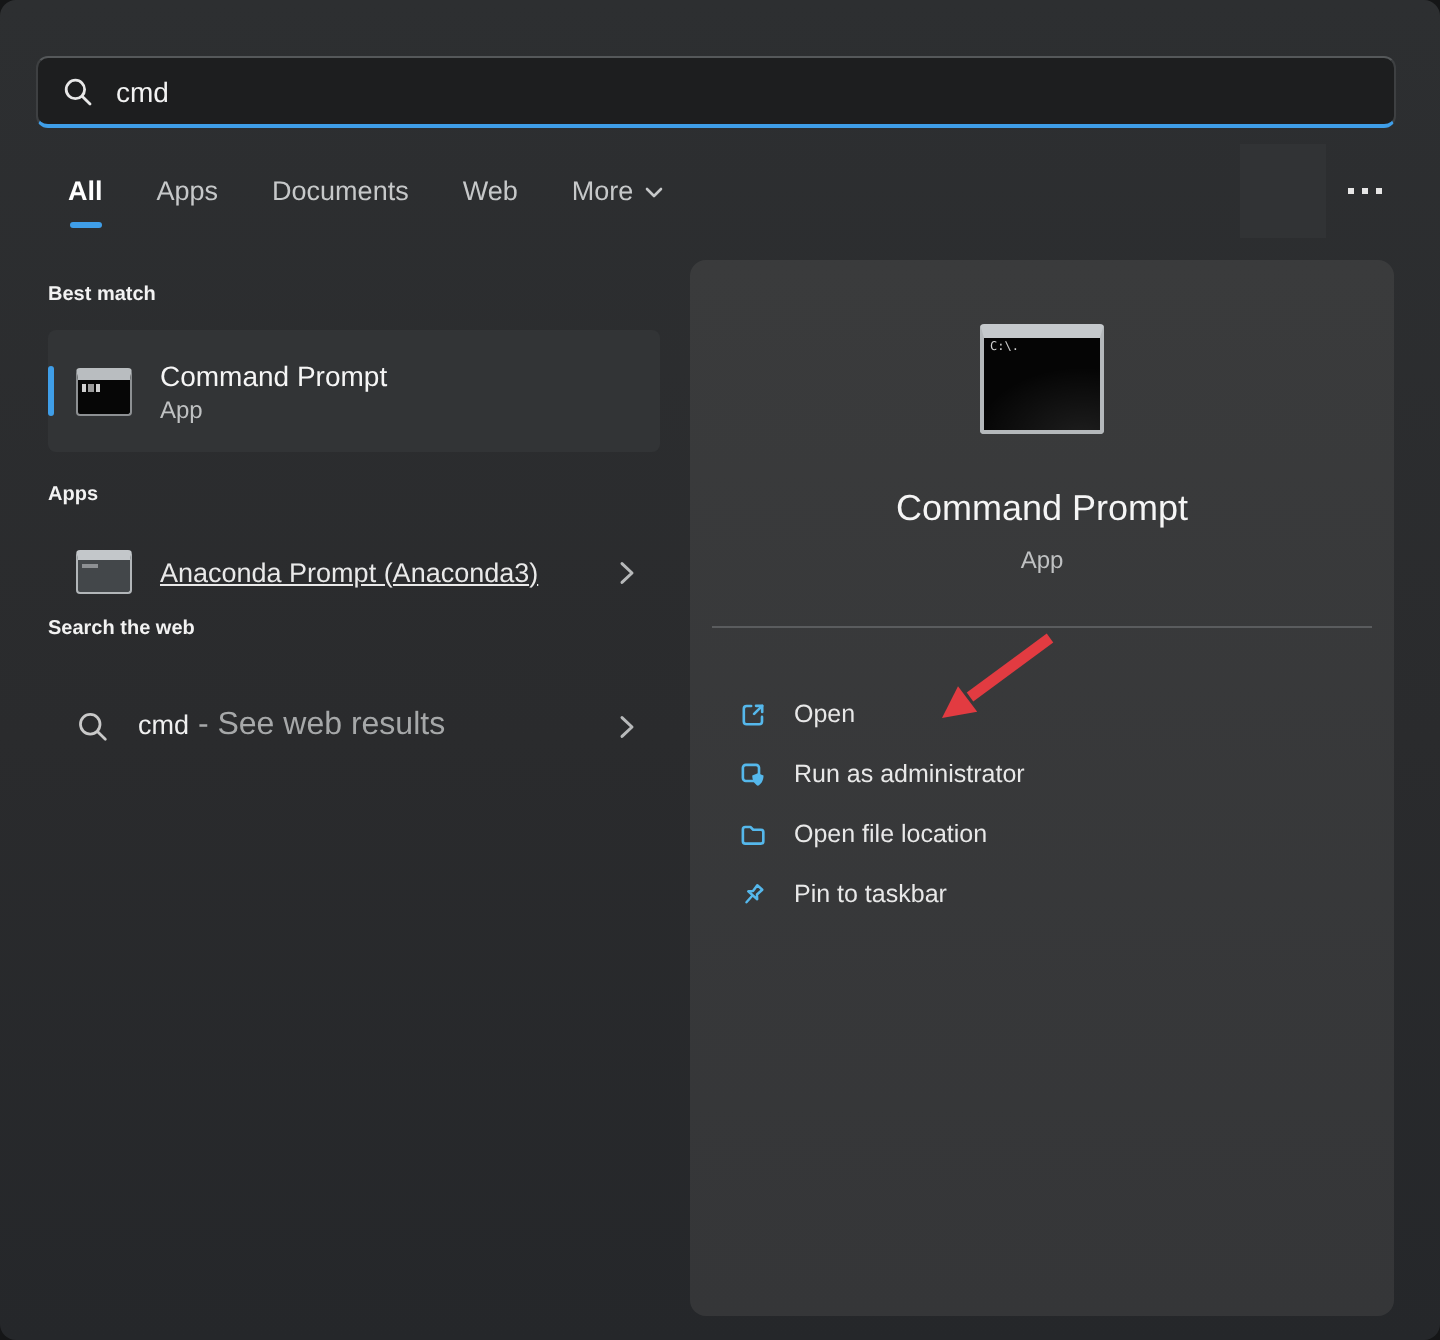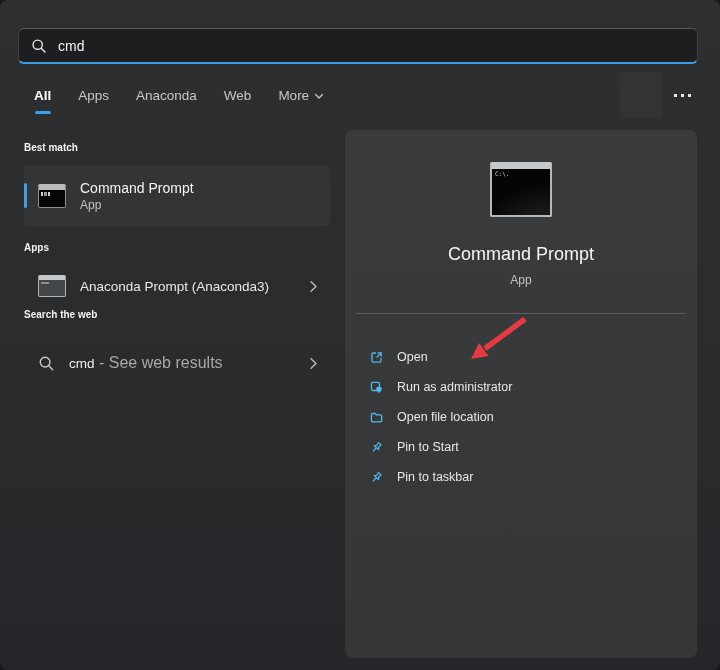--- a/index.html
+++ b/index.html
@@ -54,21 +54,21 @@
     background:linear-gradient(90deg,#cfcfcf 0 2px,transparent 2px 3px,#9a9a9a 3px 6px,transparent 6px 7px,#cfcfcf 7px 9px); }
   .ana-icon { width:28px; height:22px; background:#43474a;
     border:1px solid #b2b6b9; border-top:5px solid #c3c7ca; border-radius:2px;
     position:relative; flex:0 0 auto; }
   .ana-icon::after { content:""; position:absolute; left:2px; top:2px; width:8px; height:2px; background:#8d9093; }
 
   .list-item { position:absolute; left:24px; width:306px; height:40px;
     display:flex; align-items:center; padding:0 12px 0 14px; gap:14px; border-radius:4px; }
   .anaconda-item { top:266px; }
   .web-item { top:343px; }
-  .list-label { color:#e9e9e9; font-size:13.5px; white-space:nowrap; }
+  .list-label { color:#e9e9e9; font-size:13.5px; white-space:nowrap;text-decoration:underline; }
   .web-q { color:#f0f0f0; font-size:13.5px; }
   .web-sfx { color:#a6a8a9; font-size:16px; }
   .chev { margin-left:auto; flex:0 0 auto; }
 
   
   .card { position:absolute; left:345px; top:130px; width:352px; height:528px;
     border-radius:8px; background:linear-gradient(180deg,#3a3b3c,#353638);
     display:flex; flex-direction:column; align-items:center; }
   .cmd-icon-lg { margin-top:32px; width:62px; height:55px; background:#050505;
     border:2px solid #b4b8bb; border-top:7px solid #c5c9cc; border-radius:2px;
@@ -104,21 +104,21 @@
 
   <div class="tabs">
     <div class="tab active">
       <span>All</span>
       <span class="pill"></span>
     </div>
     <div class="tab">
       <span>Apps</span>
     </div>
     <div class="tab">
-      <span>Anaconda</span>
+      <span>Documents</span>
     </div>
     <div class="tab">
       <span>Web</span>
     </div>
     <div class="tab">
       <span>More</span>
       <svg width="10" height="8" viewBox="0 0 10 8">
         <polyline points="1.5,2.5 5,6 8.5,2.5" fill="none" stroke="#c6c8c9" stroke-width="1.3" stroke-linecap="round" stroke-linejoin="round"></polyline>
       </svg>
     </div>
@@ -195,37 +195,28 @@
         <span class="action-label">Run as administrator</span>
       </div>
 
       <div class="action-row">
         <svg width="15" height="15" viewBox="0 0 16 16">
           <path d="M2.6 5 C2.6 4.2 3.1 3.7 3.9 3.7 H6.6 L8.1 5.2 H12.2 C13 5.2 13.5 5.7 13.5 6.5 V11.3 C13.5 12.1 13 12.6 12.2 12.6 H3.9 C3.1 12.6 2.6 12.1 2.6 11.3 Z" fill="none" stroke="#55b8ec" stroke-width="1.4" stroke-linejoin="round"></path>
         </svg>
         <span class="action-label">Open file location</span>
       </div>
 
+
       <div class="action-row">
         <svg width="15" height="15" viewBox="0 0 16 16">
           <g transform="rotate(42 8 8)">
             <path d="M6.2 2.6 H9.8 L9.4 6.4 L11.2 8.2 H4.8 L6.6 6.4 Z" fill="none" stroke="#55b8ec" stroke-width="1.3" stroke-linejoin="round"></path>
             <line x1="8" y1="8.4" x2="8" y2="13.2" stroke="#55b8ec" stroke-width="1.3" stroke-linecap="round"></line>
           </g>
         </svg>
-        <span class="action-label">Pin to Start</span>
-      </div>
-
-      <div class="action-row">
-        <svg width="15" height="15" viewBox="0 0 16 16">
-          <g transform="rotate(42 8 8)">
-            <path d="M6.2 2.6 H9.8 L9.4 6.4 L11.2 8.2 H4.8 L6.6 6.4 Z" fill="none" stroke="#55b8ec" stroke-width="1.3" stroke-linejoin="round"></path>
-            <line x1="8" y1="8.4" x2="8" y2="13.2" stroke="#55b8ec" stroke-width="1.3" stroke-linecap="round"></line>
-          </g>
-        </svg>
         <span class="action-label">Pin to taskbar</span>
       </div>
 
     </div>
   </div>
 
   <svg class="arrow-annot" width="90" height="70" viewBox="0 0 90 70">
     <line x1="70" y1="19" x2="30" y2="48.5" stroke="#e23b41" stroke-width="5.5"></line>
     <polygon points="16,59 24,43.1 33.6,55.9" fill="#e23b41"></polygon>
   </svg>

